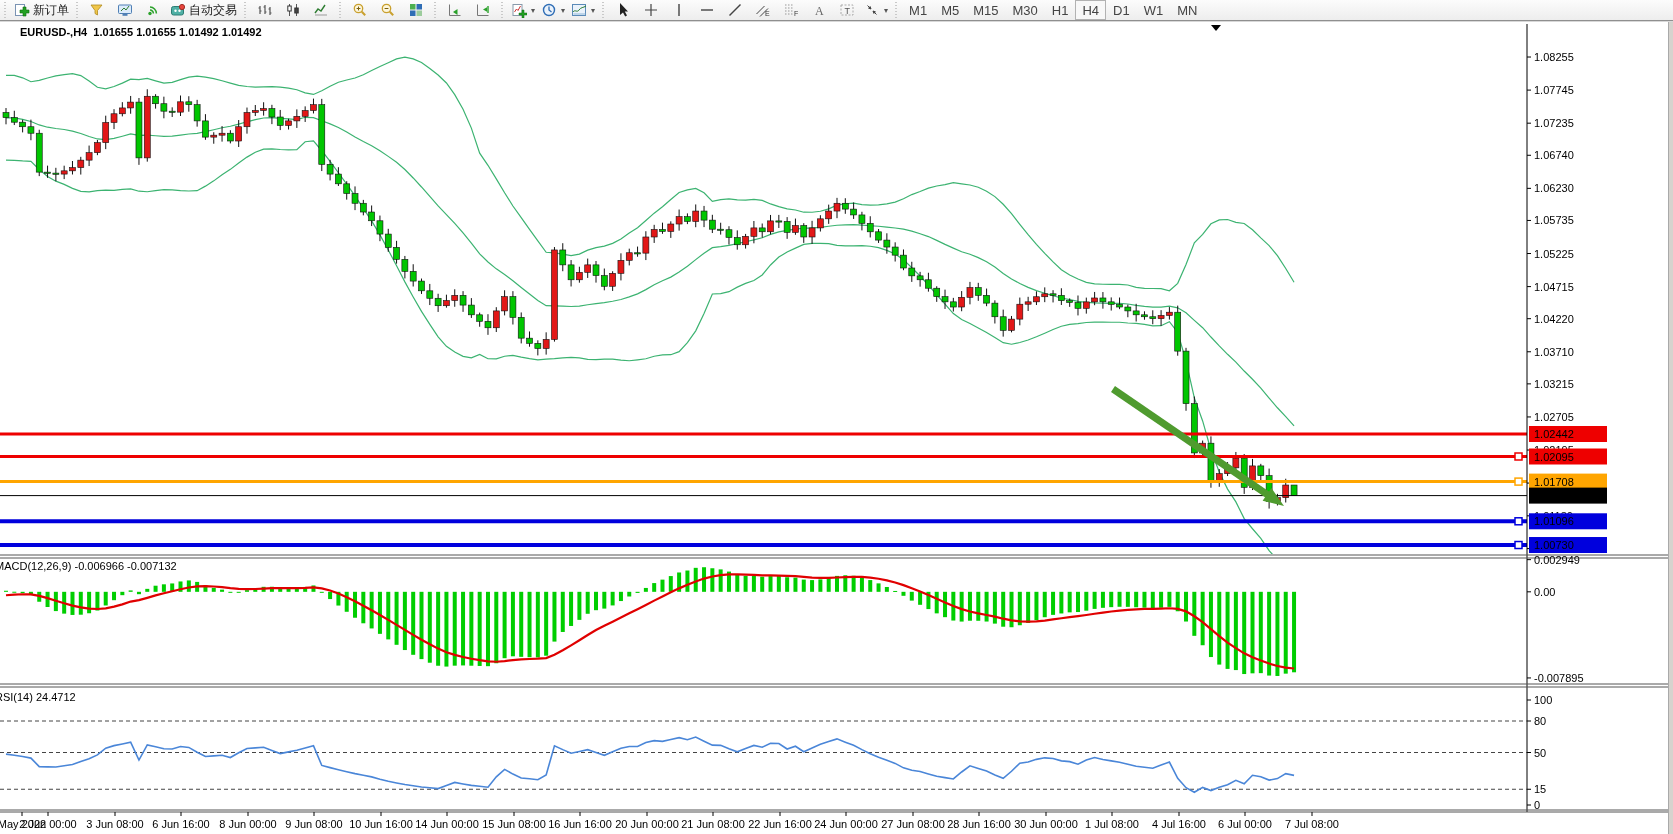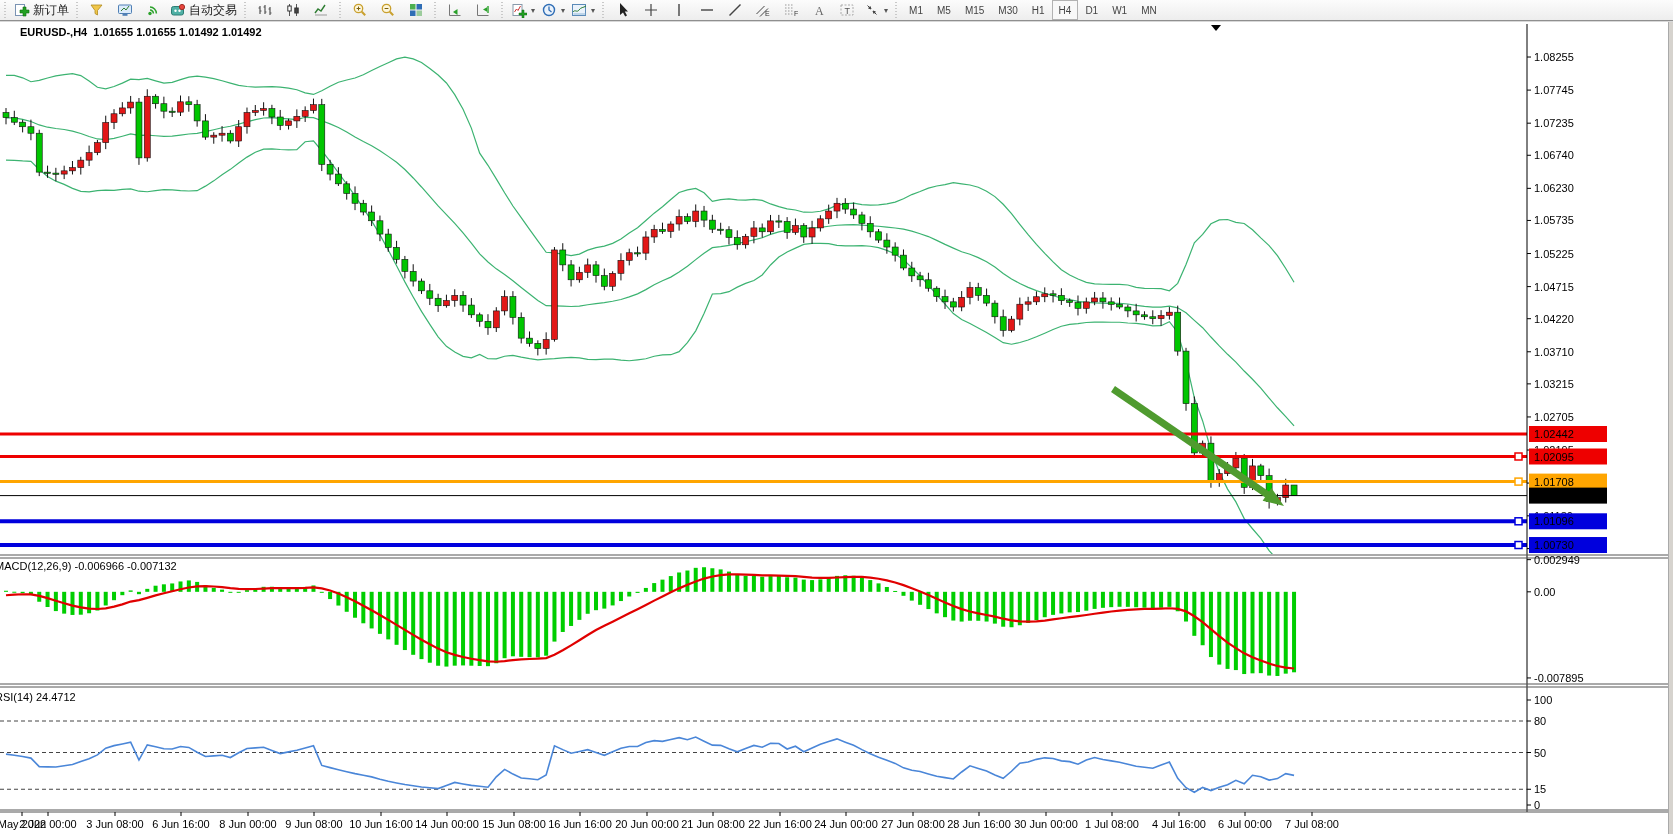--- a/index.html
+++ b/index.html
@@ -12,21 +12,21 @@
     display:flex;align-items:center;padding:0;box-sizing:border-box;}
   .grip{width:7px;height:16px;margin:0 2px;flex:0 0 auto;
     background-image:repeating-linear-gradient(#c9c9c9 0 1px,transparent 1px 3px);
     background-size:2px 100%;background-repeat:no-repeat;background-position:2px 0;}
   .tb-btn{height:20px;min-width:22px;display:flex;align-items:center;justify-content:center;
     gap:3px;padding:0 2px;border:1px solid transparent;border-radius:2px;color:#333;
     font-size:12px;cursor:default;flex:0 0 auto;}
   .tb-btn svg{width:16px;height:16px;display:block;}
   .tb-btn .dd{font-size:8px;color:#555;margin-left:1px;}
   .tb-label{font-size:12px;color:#222;white-space:nowrap;}
-  .tf{height:18px;padding:0 6px;font-size:10px;color:#444;display:flex;align-items:center;
+  .tf{height:18px;padding:0 6px;font-size:13px;color:#444;display:flex;align-items:center;
     border:1px solid transparent;flex:0 0 auto;}
   .tf.active{border:1px solid #b2b2b2;background:#f8f8f8;}
   #tb-right{position:absolute;right:4px;top:1px;display:flex;align-items:center;gap:6px;}
   #community-btn{position:relative;}
   #notif-badge{position:absolute;right:-6px;top:-3px;background:#e8432e;color:#fff;
     font-size:9px;font-weight:bold;border-radius:8px;padding:1px 4px;line-height:10px;}
   
   .pane-label{position:absolute;z-index:3;font-size:11px;color:#000;white-space:pre;}
   #quote-line{left:20px;top:26px;font-weight:bold;}
   #macd-label{left:-5px;top:560px;}

